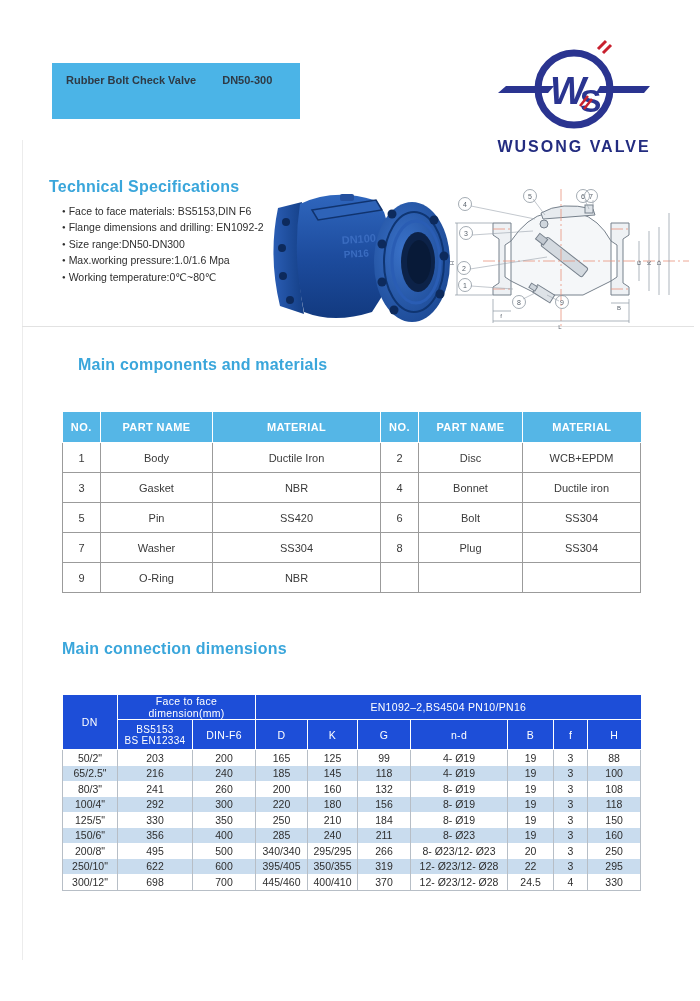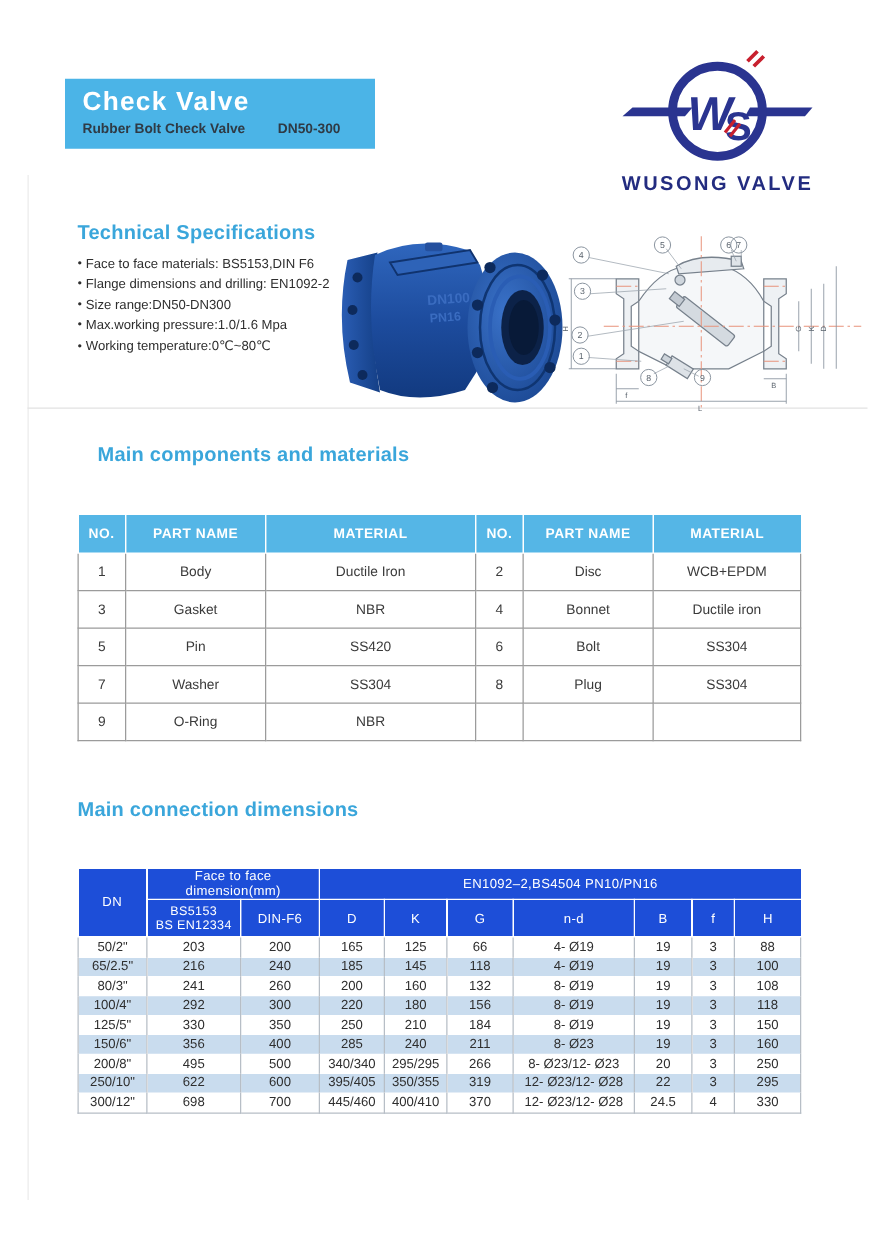--- a/index.html
+++ b/index.html
@@ -17,21 +17,21 @@
   
   .banner{left:52px;top:63px;width:248px;height:56px;background:#4bb4e7;box-sizing:border-box;padding:7px 0 0 14px;}
   .banner-title{font-size:21px;font-weight:700;color:#ffffff;letter-spacing:1px;line-height:1.1;}
   .banner-sub{display:flex;gap:26px;margin-top:4px;font-size:11px;font-weight:600;color:#2f3a45;}
 
   
   .logo{left:492px;top:36px;width:165px;height:128px;}
 
   
   .section-heading{color:#3aa6db;font-size:16px;font-weight:600;letter-spacing:0.2px;}
-  .h-specs{left:62px;top:178px;}
+  .h-specs{left:49px;top:178px;}
   .h-comp{left:78px;top:356px;}
   .h-dims{left:62px;top:640px;}
 
   
   .spec-list{left:62px;top:203px;width:210px;list-style:none;margin:0;padding:0;}
   .spec-list li{font-size:10.5px;color:#2e2e2e;line-height:16.4px;white-space:nowrap;}
   .spec-list li::before{content:"●";font-size:6px;vertical-align:2px;margin-right:3px;color:#2e2e2e;}
 
   
   .photo{left:264px;top:186px;width:188px;height:141px;}
@@ -70,21 +70,20 @@
   .dims-table tbody tr:nth-child(even) td{background:#c9dcee;}
   .dims-table tbody tr:last-child td{border-bottom:1px solid #b7bec6;}
 </style>
 </head>
 <body>
 
 <div class="abs left-edge-line"></div>
 <div class="abs section-divider"></div>
 
 <div class="abs banner">
-  <div class="banner-title">Check Valve</div>
   <div class="banner-sub">
     <span>Rubber Bolt Check Valve</span>
     <span>DN50-300</span>
   </div>
 </div>
 
 <div class="abs logo">
   <svg width="165" height="128" viewBox="0 0 165 128">
 
     <path d="M6 57 L56 57 L62 50 L14 50 Z" fill="#2a3490"></path>
@@ -346,21 +345,21 @@
       <th class="last">H</th>
     </tr>
   </thead>
   <tbody id="dims-body">
       <tr>
         <td>50/2"</td>
         <td>203</td>
         <td>200</td>
         <td>165</td>
         <td>125</td>
-        <td>66</td>
+        <td>99</td>
         <td>4- Ø19</td>
         <td>19</td>
         <td>3</td>
         <td>88</td>
       </tr>
       <tr>
         <td>65/2.5"</td>
         <td>216</td>
         <td>240</td>
         <td>185</td>

